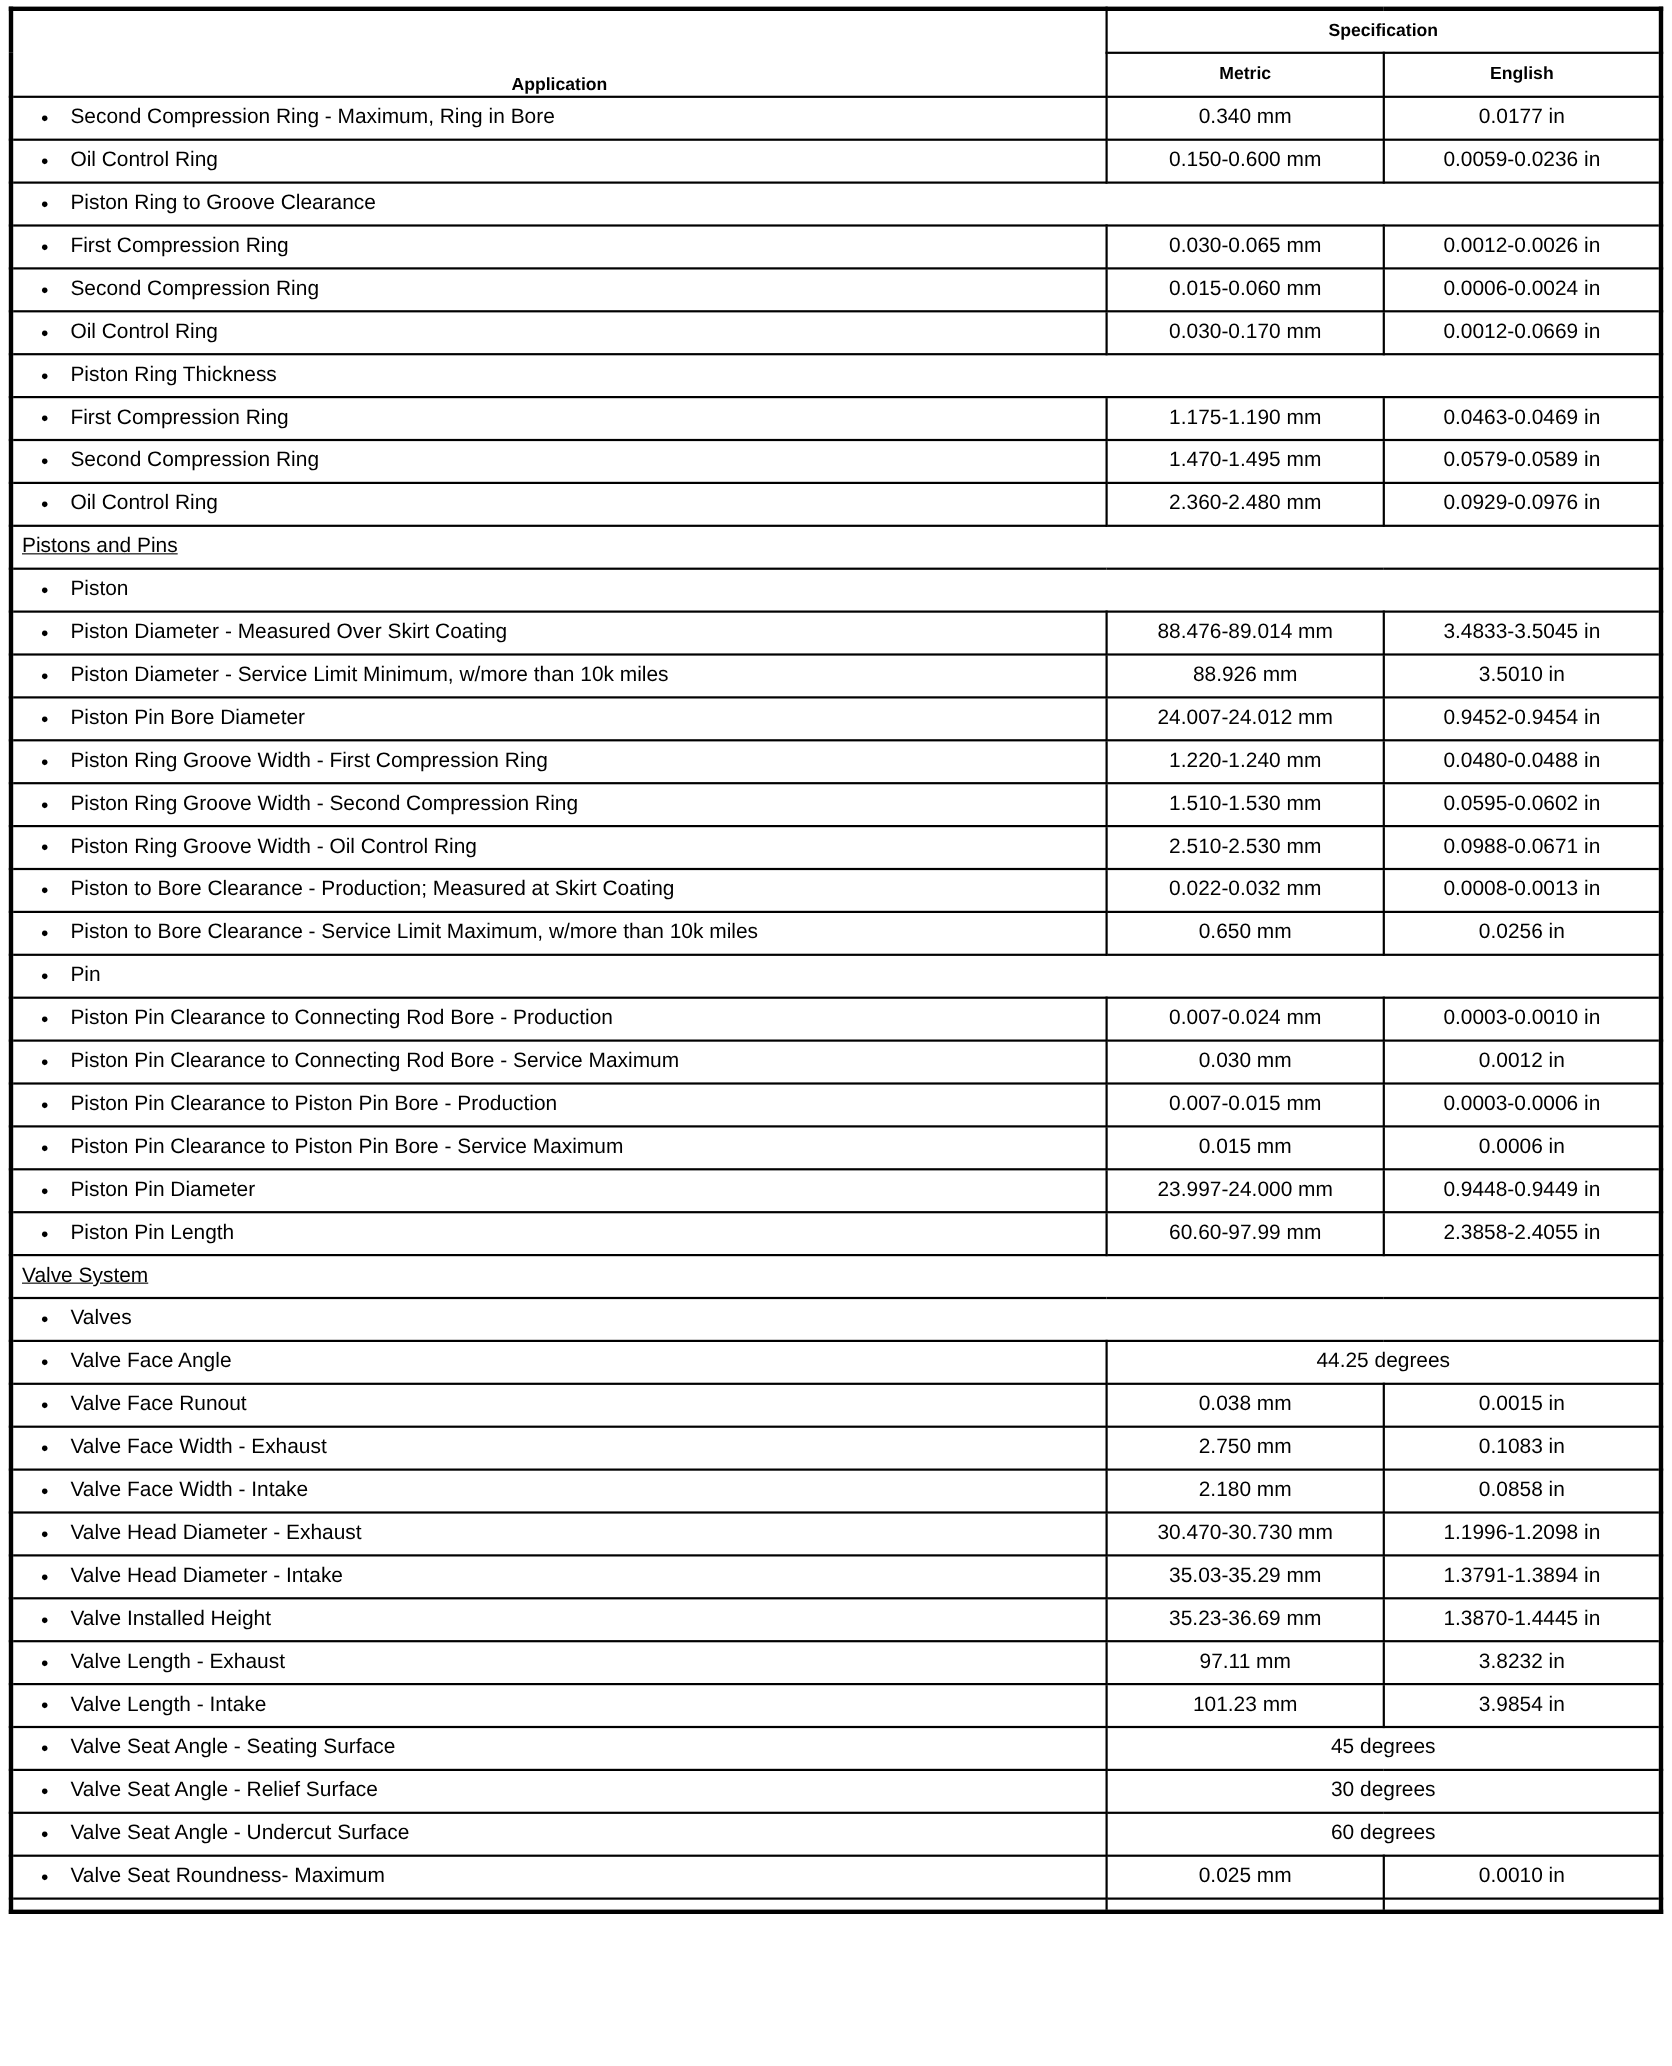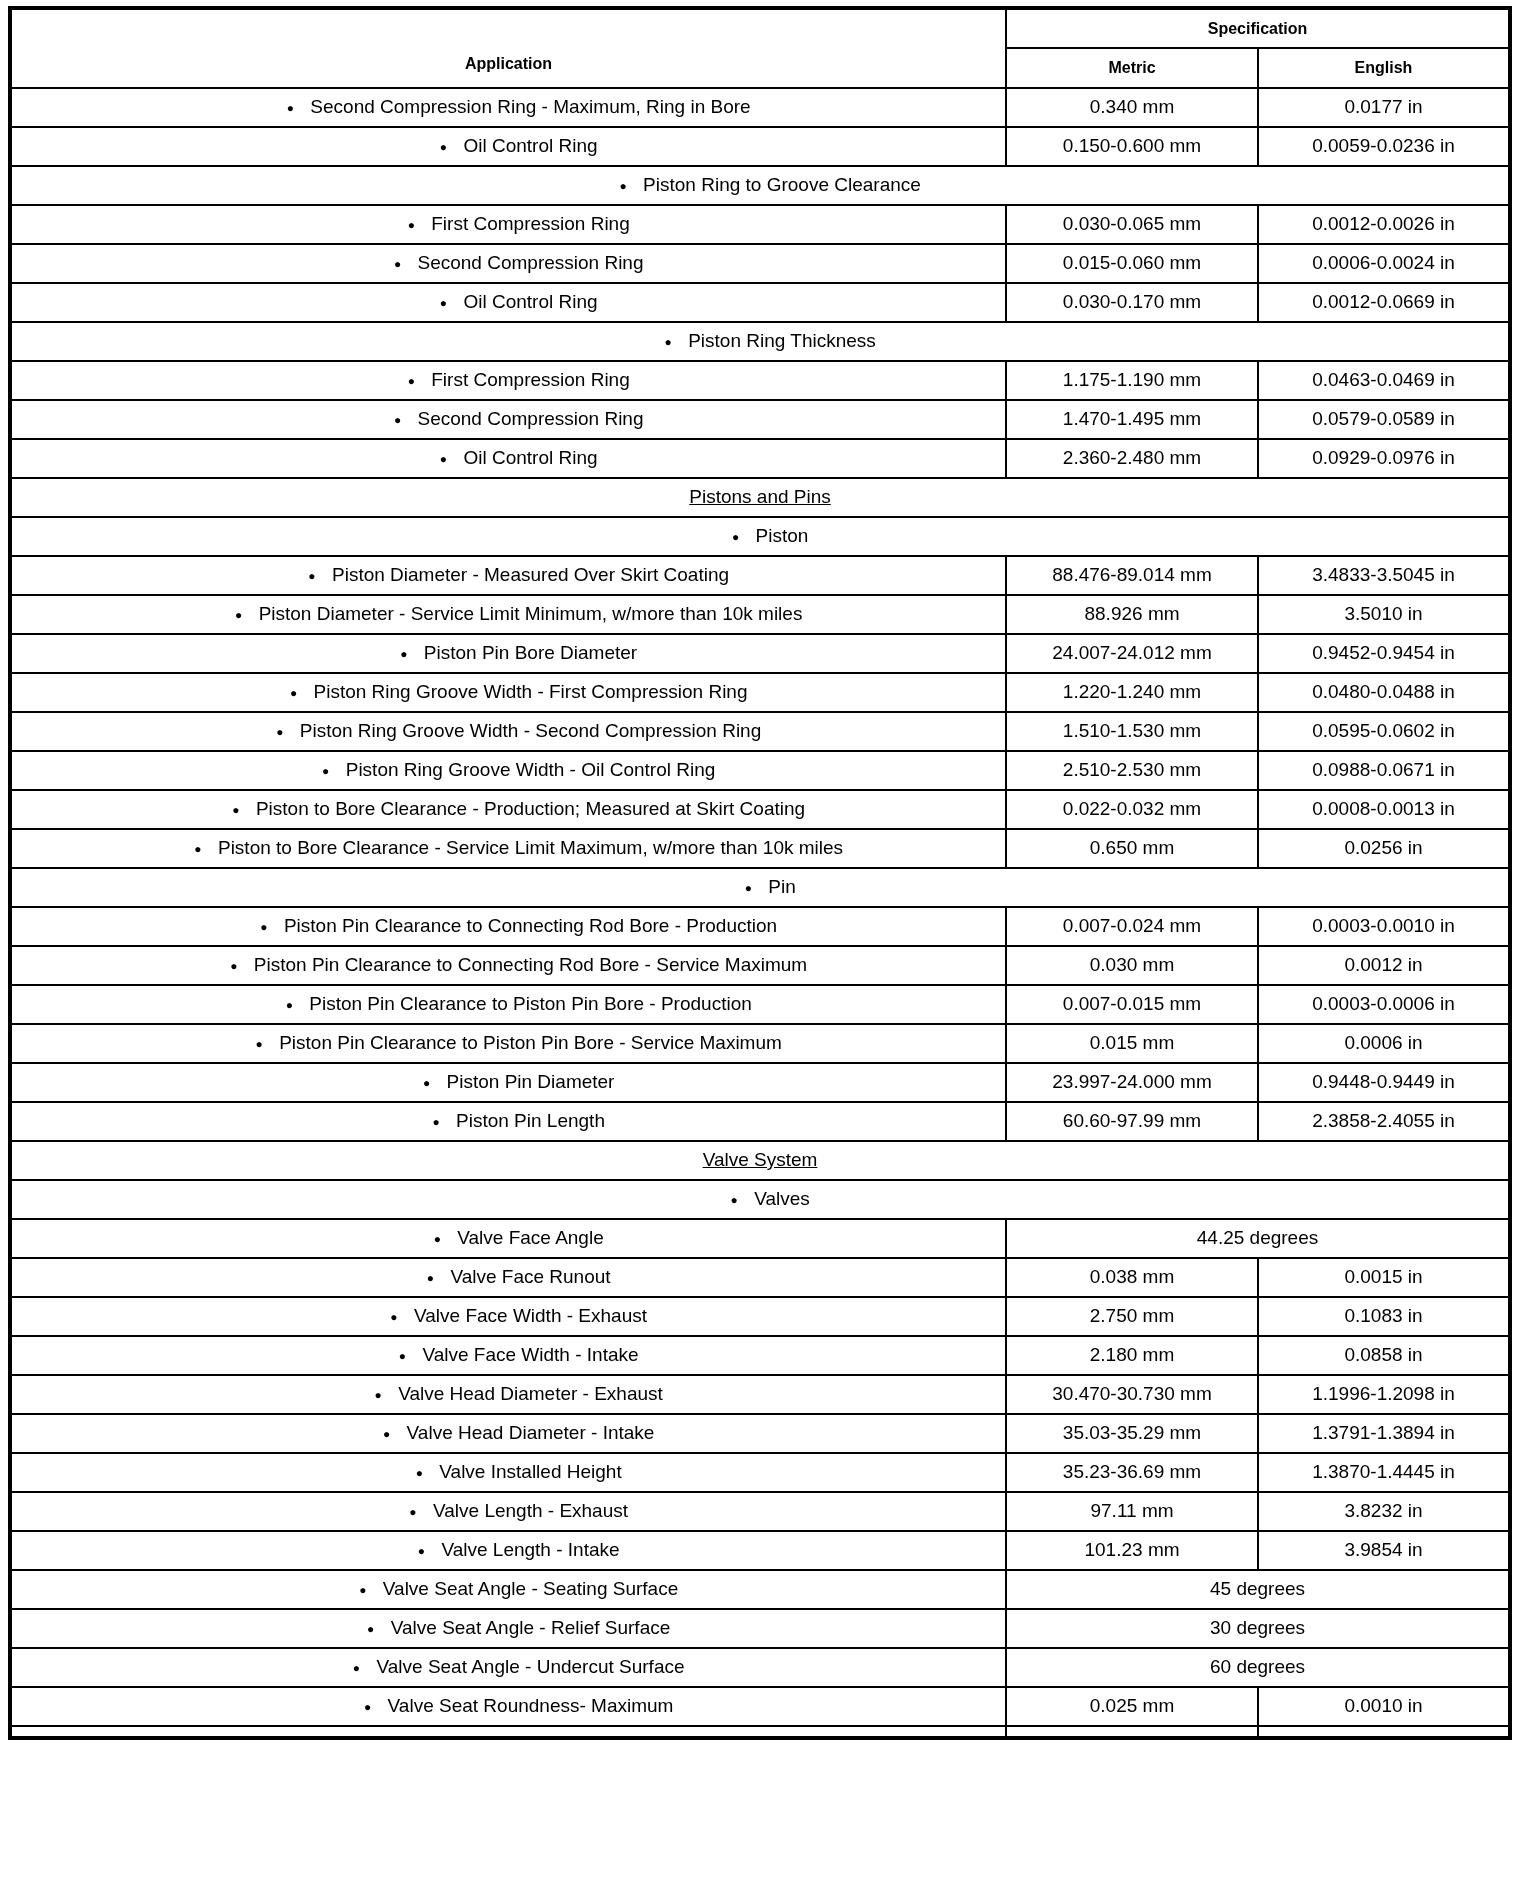--- a/index.html
+++ b/index.html
@@ -24,30 +24,30 @@
   th {
     font-weight: bold;
     font-size: 16px;
     text-align: center;
     padding: 4px 6px;
     height: 40px;
     vertical-align: middle;
   }
   th.app-header {
     vertical-align: bottom;
-    padding-bottom: 14px;
+    padding-bottom: 0;
   }
   td {
     font-size: 19px;
     height: 39px;
     vertical-align: middle;
     padding: 2px 8px;
     line-height: 1.2;
   }
-  td.app { text-align: center; padding-left: 6px; }
+  td.app { text-align: left; padding-left: 6px; }
   td.val { text-align: center; }
   .bullet {
     display: inline-block;
     width: 14px;
     margin-left: 19px;
     margin-right: 13px;
     font-size: 12px;
     vertical-align: middle;
     line-height: 1;
   }

